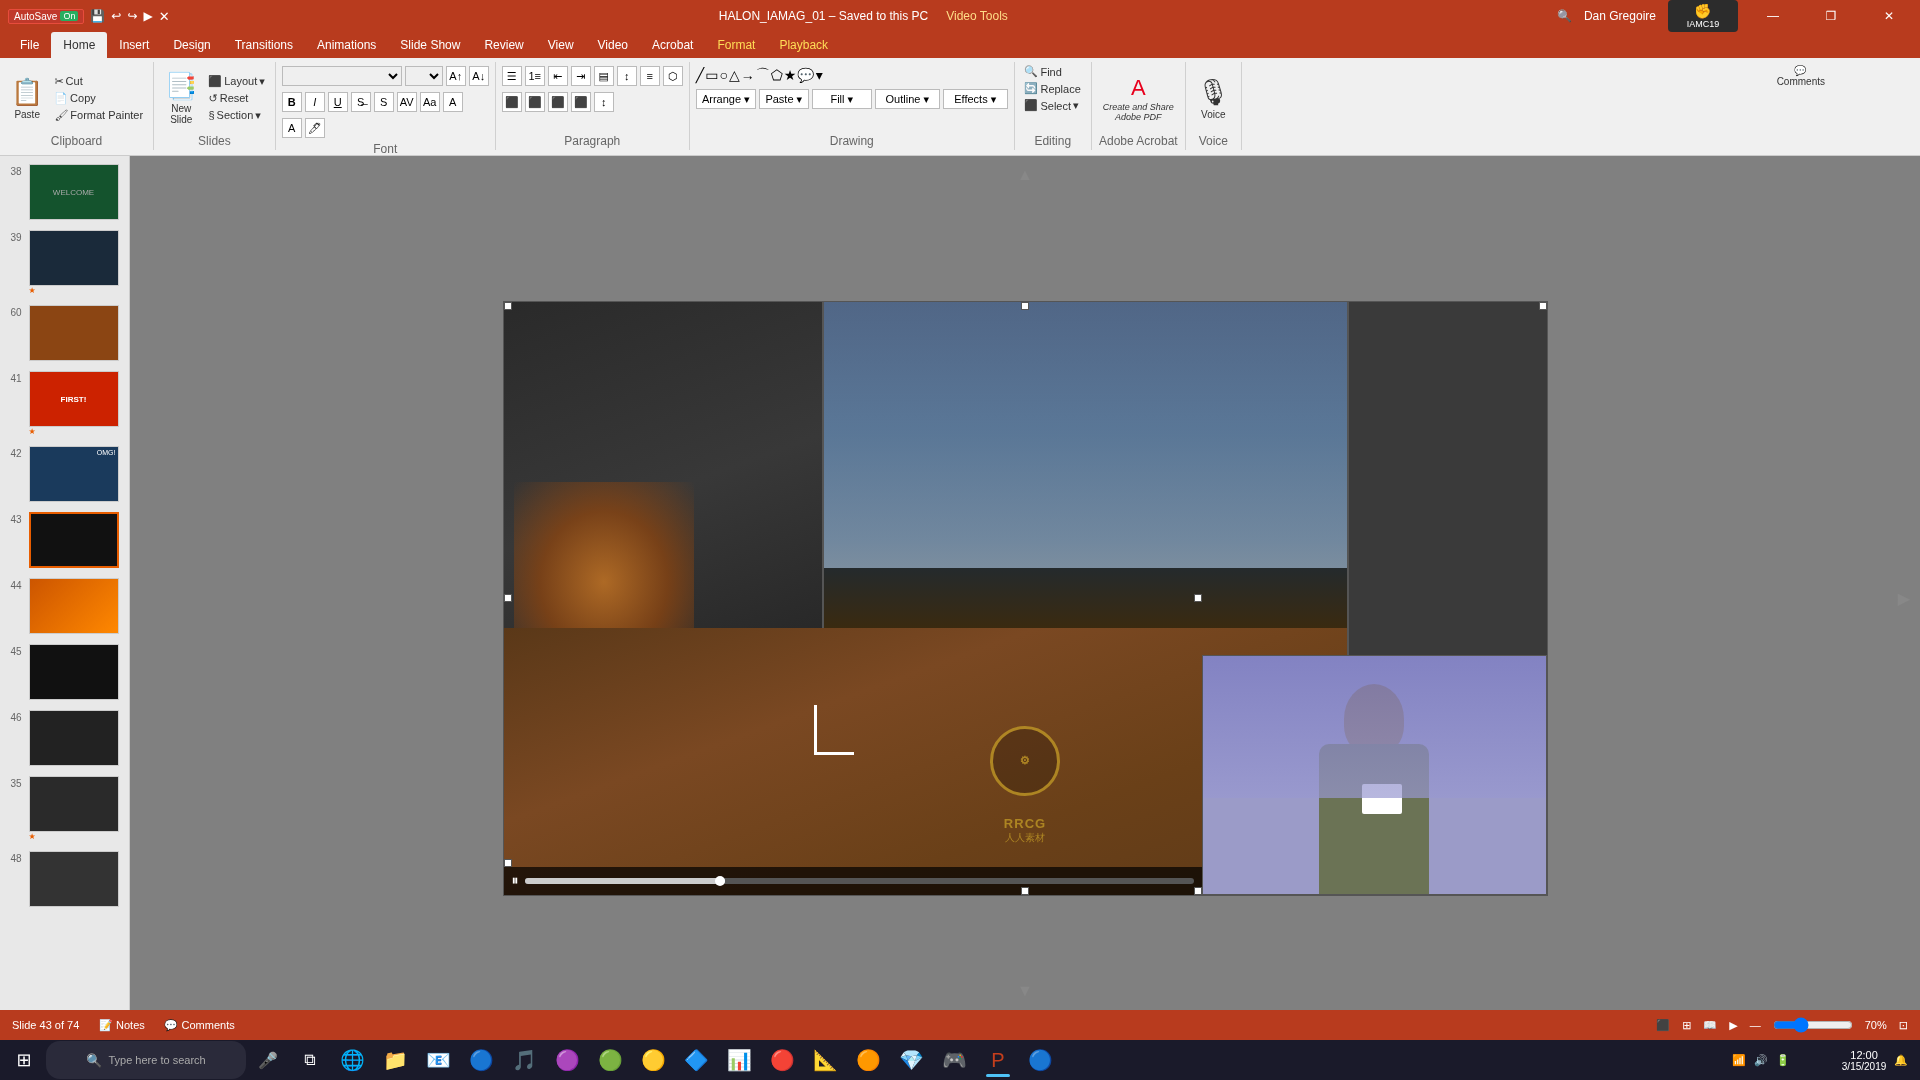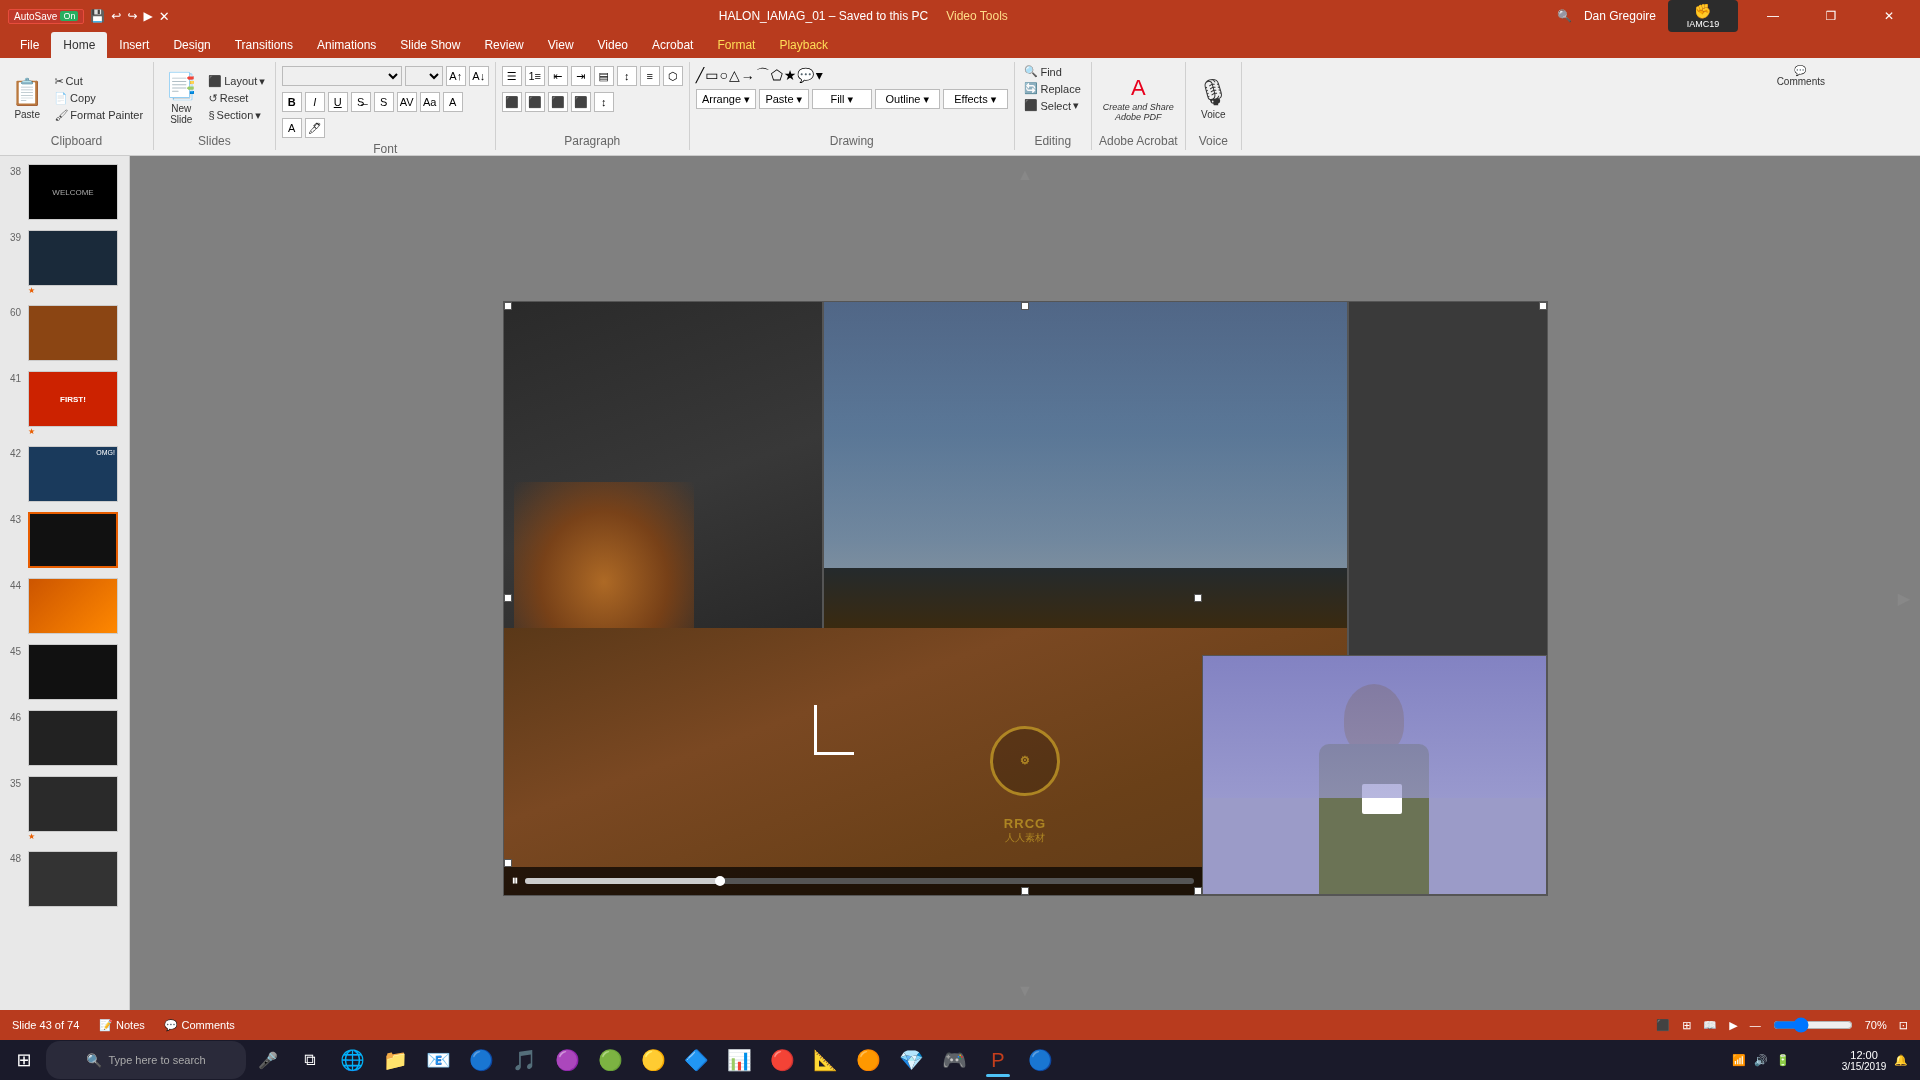--- a/index.html
+++ b/index.html
@@ -379,26 +379,26 @@
   <div style="margin-left:auto;display:flex;align-items:center;padding-right:90px;">
     <div class="ribbon-btn">
       <span>💬</span>
       <span>Comments</span>
     </div>
   </div>
 </div>
 
 <div id="main" style="height:calc(1080px - 32px - 26px - 98px - 40px); display:flex;">
 
-  <div id="slide-panel" style="width:130px;background:#e8e8e8;border-right:1px solid #ccc;overflow-y:auto;padding:6px 8px;">
+  <div id="slide-panel" style="width:130px;background:#e8e8e8;border-right:1px solid #ccc;overflow-y:auto;padding:6px 8px;align-items:center;">
     <div id="slide-panel-scroll">
 
       <div class="slide-thumb">
         <span class="slide-num">38</span>
-        <div class="slide-img s38" style="width:90px;height:56px;background:#000000;border:1px solid #ccc;display:flex;align-items:center;justify-content:center;font-size:8px;color:#aaa;">WELCOME</div>
+        <div class="slide-img s38" style="width:90px;height:56px;background:#14532d;border:1px solid #ccc;display:flex;align-items:center;justify-content:center;font-size:8px;color:#aaa;">WELCOME</div>
       </div>
 
       <div class="slide-thumb">
         <span class="slide-num">39</span>
         <div style="display:flex;flex-direction:column;">
           <div class="slide-img s39" style="width:90px;height:56px;background:#1a2a3a;border:1px solid #ccc;"></div>
           <span class="star">★</span>
         </div>
       </div>
 

